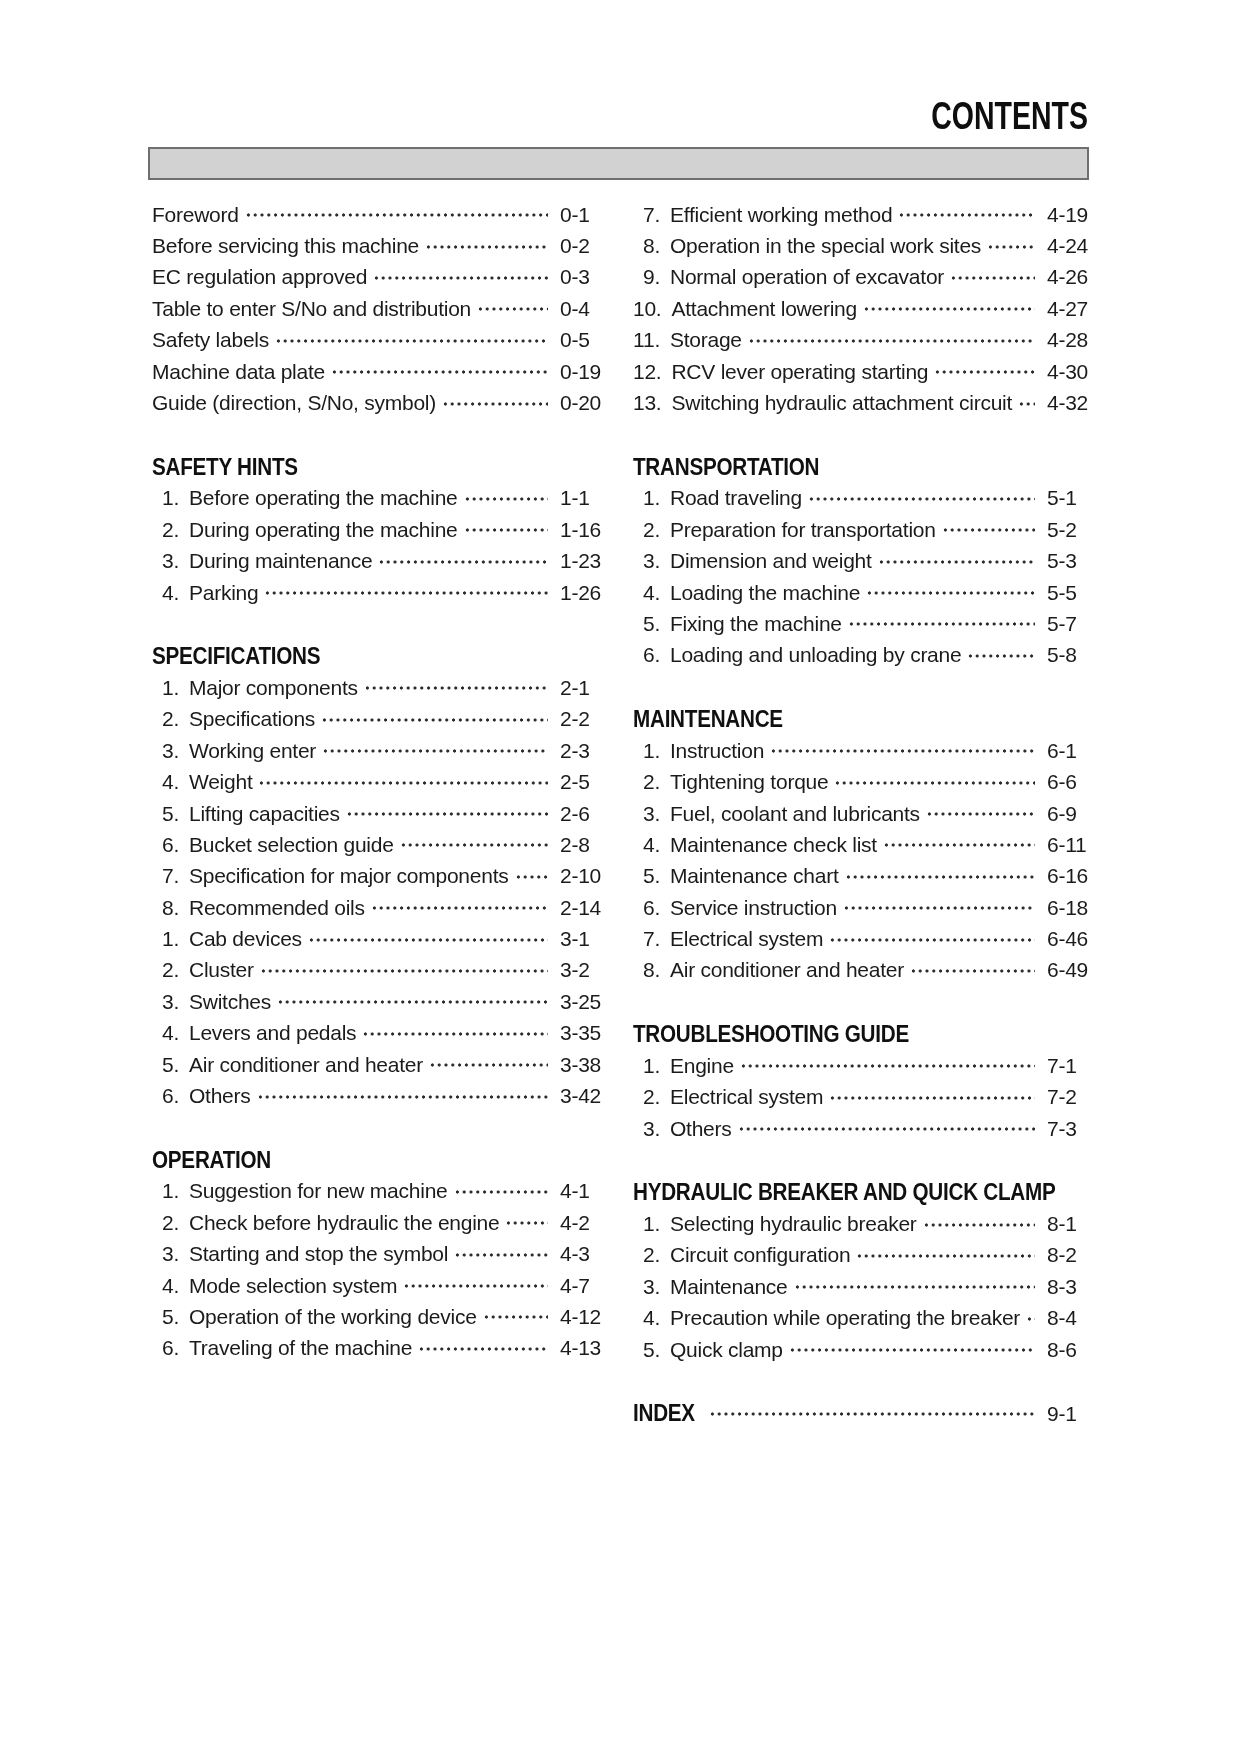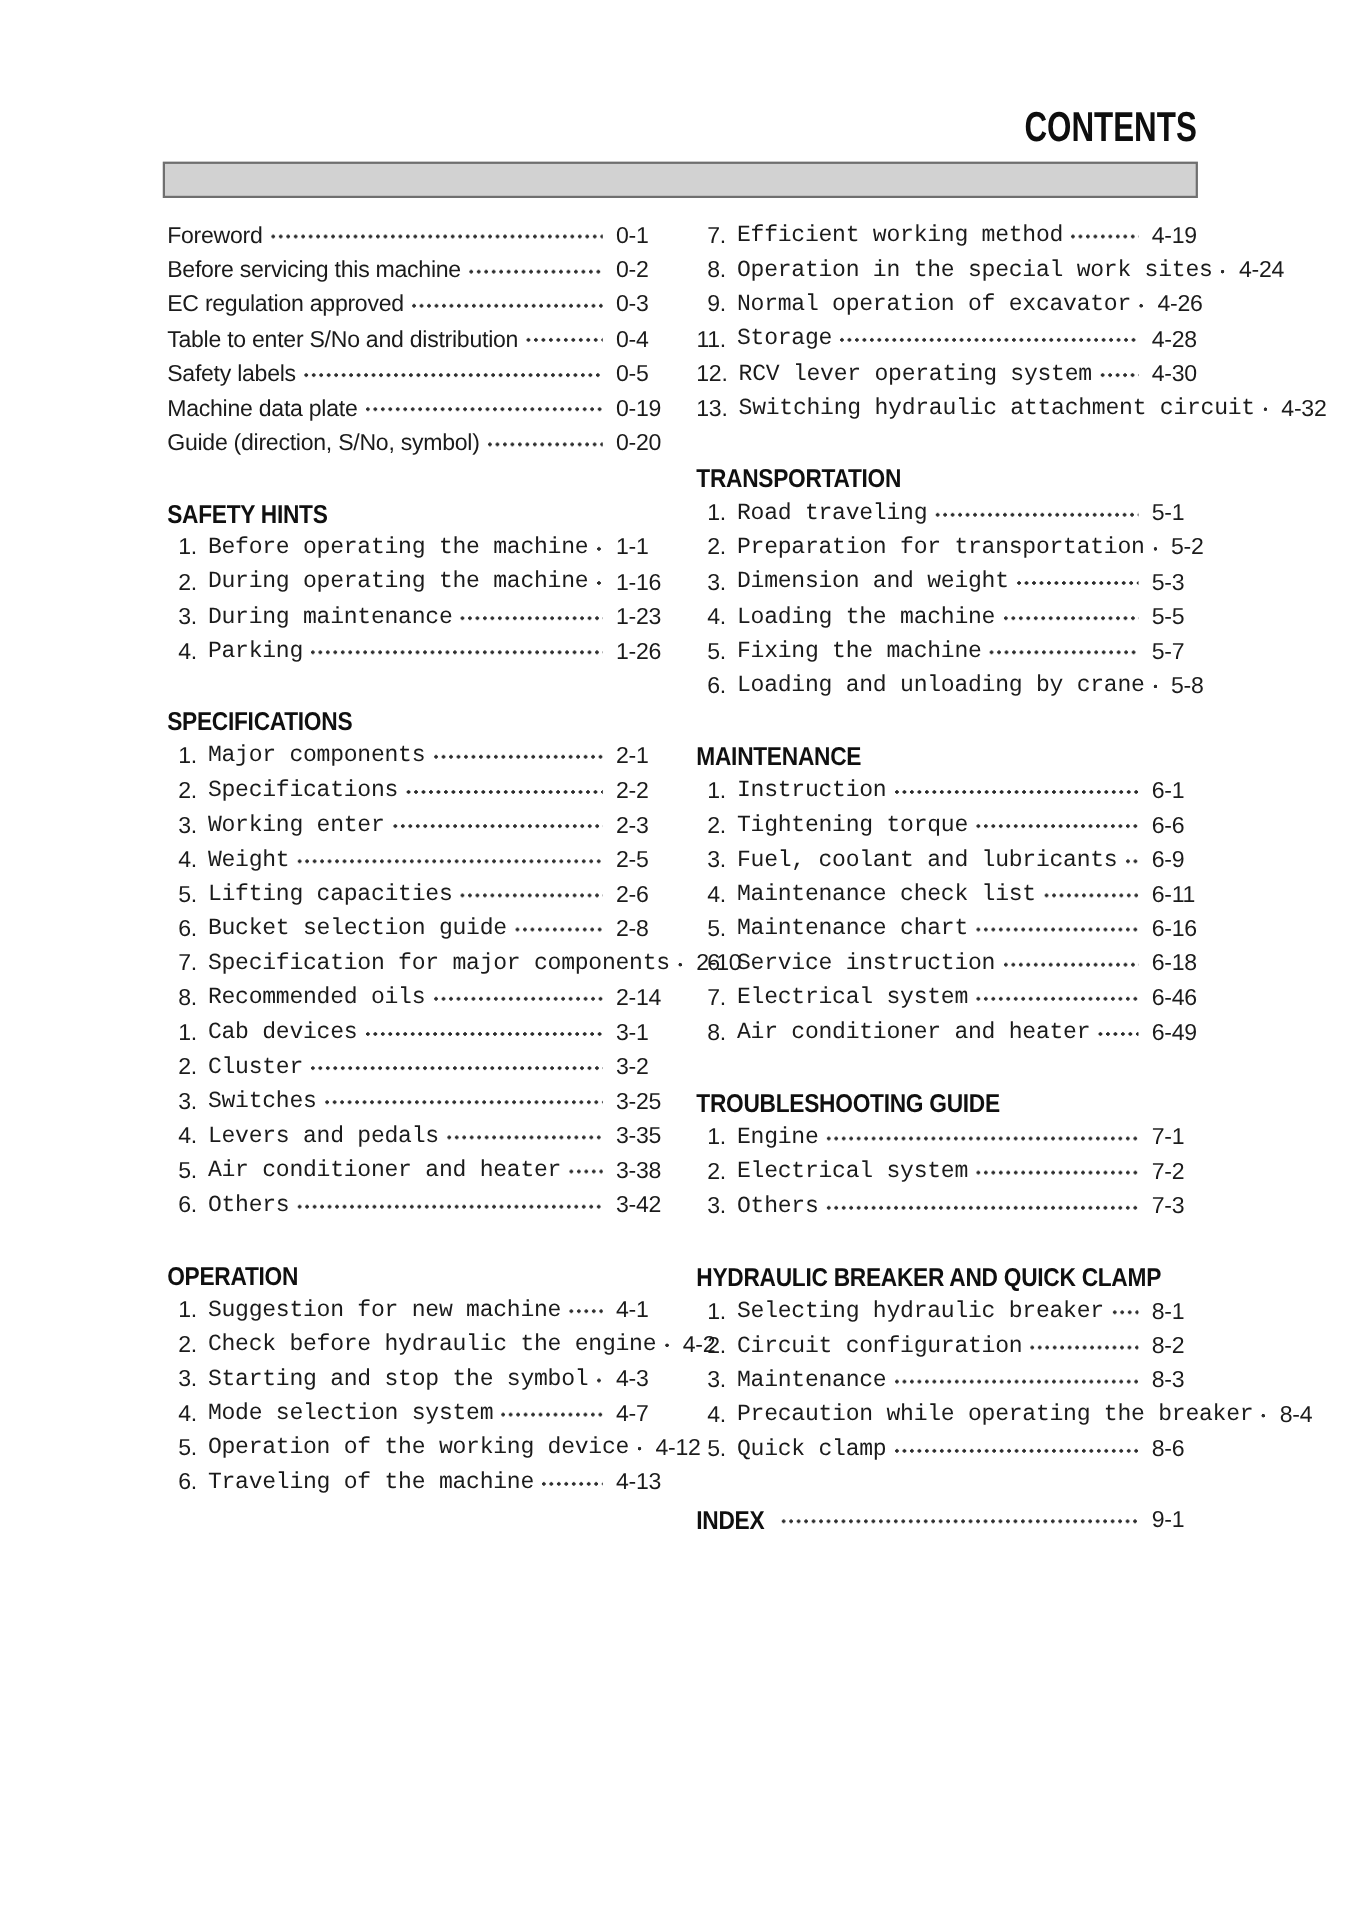--- a/index.html
+++ b/index.html
@@ -45,21 +45,21 @@
     transform:scaleX(0.88); transform-origin:0 50%;
     color:#101010;
   }
   .num {
     flex:0 0 32px;
     padding-right:5px; box-sizing:border-box;
     text-align:right;
   }
   .label { flex:0 0 auto; }
   .item .label { margin-left:0px; }
-  .item.numbered .label { margin-left:5px;font-family:Liberation Mono, monospace; }
+  .item.numbered .label { margin-left:5px; }
   .leader {
     flex:1 1 auto; min-width:6px;
     height:20px;
     margin:1px 12px 0 6px;
     background-image:radial-gradient(circle, #2c2c2c 1.35px, transparent 1.85px);
     background-size:6.8px 20px;
     background-position:0 50%;
     background-repeat:repeat-x;
   }
   .pagenum { flex:0 0 48px; text-align:left; }
@@ -273,28 +273,34 @@
         <span class="leader"></span>
         <span class="pagenum">4-24</span>
       </div>
       <div class="row item numbered">
         <span class="num">9.</span>
         <span class="label">Normal operation of excavator</span>
         <span class="leader"></span>
         <span class="pagenum">4-26</span>
       </div>
       <div class="row item numbered">
+        <span class="num">10.</span>
+        <span class="label">Attachment lowering</span>
+        <span class="leader"></span>
+        <span class="pagenum">4-27</span>
+      </div>
+      <div class="row item numbered">
         <span class="num">11.</span>
         <span class="label">Storage</span>
         <span class="leader"></span>
         <span class="pagenum">4-28</span>
       </div>
       <div class="row item numbered">
         <span class="num">12.</span>
-        <span class="label">RCV lever operating system</span>
+        <span class="label">RCV lever operating starting</span>
         <span class="leader"></span>
         <span class="pagenum">4-30</span>
       </div>
       <div class="row item numbered">
         <span class="num">13.</span>
         <span class="label">Switching hydraulic attachment circuit</span>
         <span class="leader"></span>
         <span class="pagenum">4-32</span>
       </div>
       <div class="row header">

